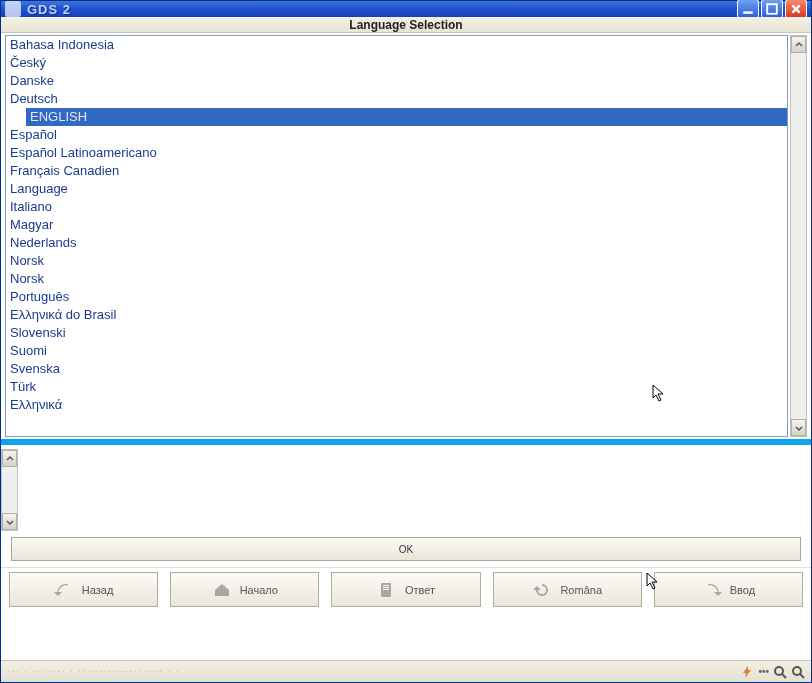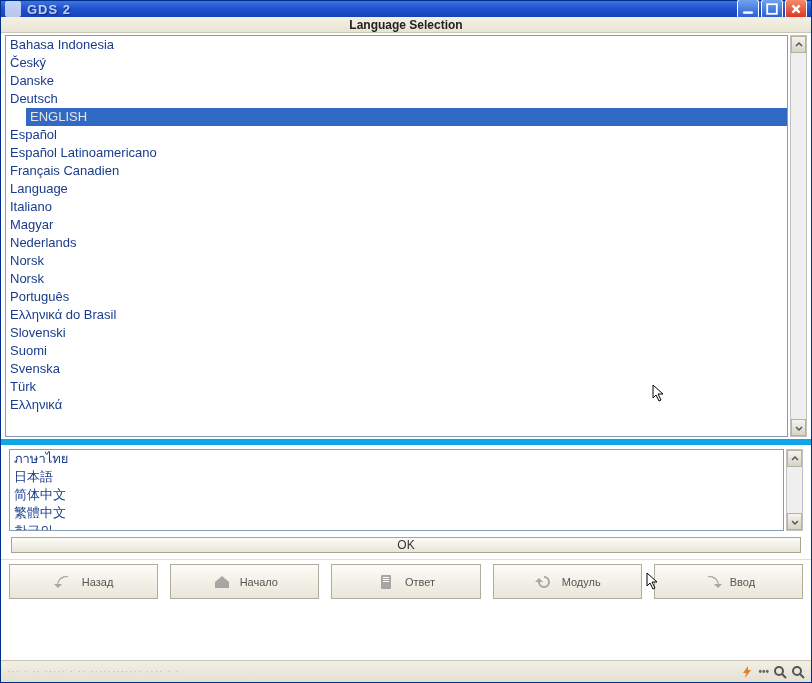--- a/index.html
+++ b/index.html
@@ -25,21 +25,21 @@
   .vscroll { width: 17px; margin: 2px 4px 2px 0; background: #e8e8e8; border: 1px solid #c0c0c0; display: flex; flex-direction: column; justify-content: space-between; }
   .vscroll .arrow { height: 17px; background: linear-gradient(to bottom, #f4f3ee, #d6d3c6); display: flex; align-items: center; justify-content: center; border: 1px solid #b5b2a5; }
   .vscroll .arrow svg { width: 8px; height: 8px; }
   .vscroll .track { flex: 1; background: #efefef; }
 
   .list-area2 { display: flex; height: 90px; }
   .list-area2 .list-box { margin: 4px 2px 4px 8px; }
   .list-area2 .vscroll { margin: 4px 8px 4px 0; }
 
   .ok-row { padding: 2px 10px 6px 10px; }
-  .ok-btn { width: 100%; height: 16px; background: linear-gradient(to bottom, #fcfbf6, #e8e5d8); border: 1px solid #a8a592; font-size: 12px; color: #333; cursor: pointer; }
+  .ok-btn { width: 100%; height: 24px; background: linear-gradient(to bottom, #fcfbf6, #e8e5d8); border: 1px solid #a8a592; font-size: 10px; color: #333; cursor: pointer; }
 
   .bottom-buttons { display: flex; height: 44px; padding: 4px 8px; gap: 12px; background: #fff; border-top: 1px solid #ddd; }
   .bbtn { flex: 1; background: linear-gradient(to bottom, #fcfbf6, #e9e6d9); border: 1px solid #b0ad9e; display: flex; align-items: center; justify-content: center; gap: 8px; font-size: 11px; color: #555; cursor: pointer; }
   .bbtn .icn { width: 20px; height: 16px; display: flex; align-items: center; justify-content: center; opacity: 0.7; }
 
   .statusbar { height: 22px; background: linear-gradient(to bottom, #f2efe4, #e4e0d2); border-top: 1px solid #c9c6b8; display: flex; align-items: center; justify-content: space-between; padding: 0 6px; font-size: 10px; color: #999; }
   .status-right { display: flex; align-items: center; gap: 4px; }
   .status-left { color: #bbb; letter-spacing: 1px; }
 
   .cursor { position: absolute; pointer-events: none; }
@@ -112,27 +112,20 @@
         <div class="track"></div>
         <div class="arrow">
           <svg viewBox="0 0 8 8">
               <path d="M1 3 L4 6 L7 3" fill="none" stroke="#555" stroke-width="1.5"></path>
             </svg>
         </div>
       </div>
     </div>
 
     <div class="list-area2">
-      <div class="list-box" id="bottom-list">
-          <div class="item">ภาษาไทย</div>
-          <div class="item">日本語</div>
-          <div class="item">简体中文</div>
-          <div class="item">繁體中文</div>
-          <div class="item">한국의</div>
-        </div>
       <div class="vscroll">
         <div class="arrow">
           <svg viewBox="0 0 8 8">
               <path d="M1 5 L4 2 L7 5" fill="none" stroke="#555" stroke-width="1.5"></path>
             </svg>
         </div>
         <div class="track"></div>
         <div class="arrow">
           <svg viewBox="0 0 8 8">
               <path d="M1 3 L4 6 L7 3" fill="none" stroke="#555" stroke-width="1.5"></path>
@@ -172,21 +165,21 @@
             </svg>
         </span>
         <span>Ответ</span>
       </button>
       <button class="bbtn">
         <span class="icn">
           <svg viewBox="0 0 20 16">
               <path d="M10 2 A6 6 0 1 1 4 8 L1 8 L5 4 L9 8 L6 8 A4 4 0 1 0 10 4 Z" fill="#888"></path>
             </svg>
         </span>
-        <span>Модуль</span>
+        <span>Româna</span>
       </button>
       <button class="bbtn">
         <span class="icn">
           <svg viewBox="0 0 20 16">
               <path d="M6 3 Q14 3 16 10 L12 10 L16 14 L20 10 L17 10 Q15 1 6 2 Z" fill="#888"></path>
             </svg>
         </span>
         <span>Ввод</span>
       </button>
     </div>

